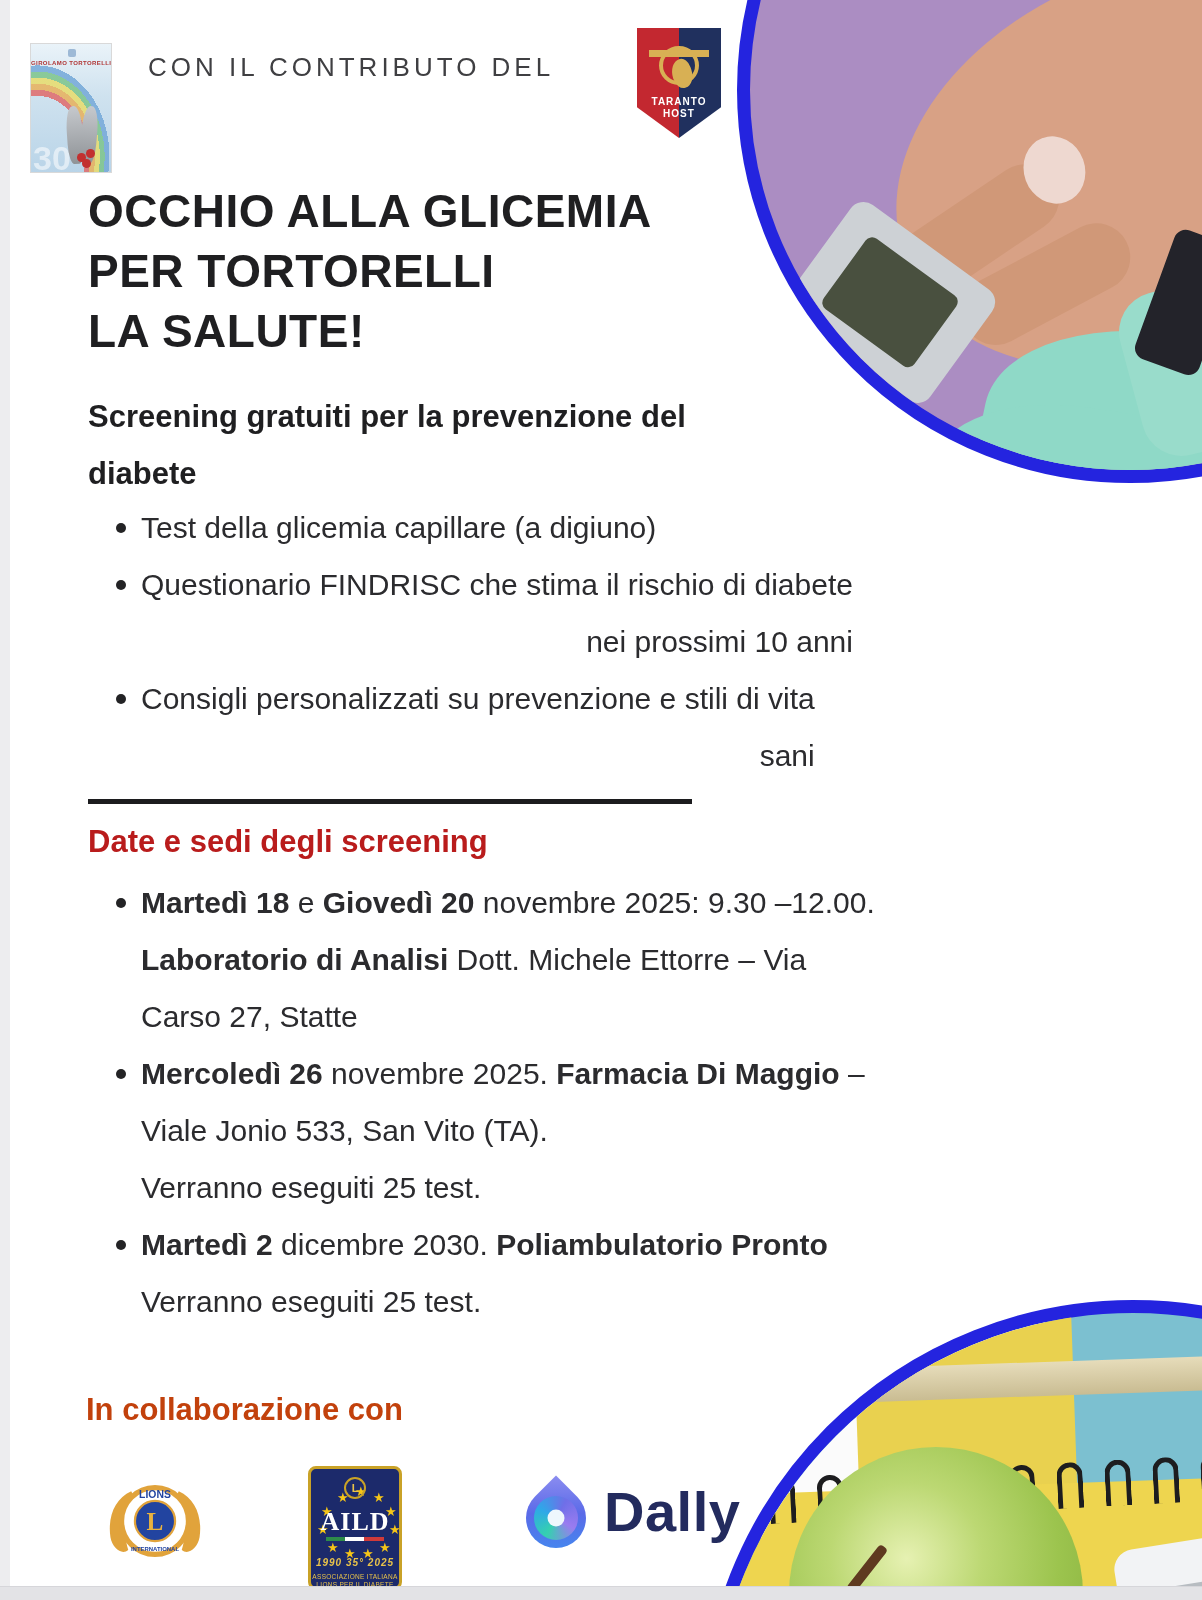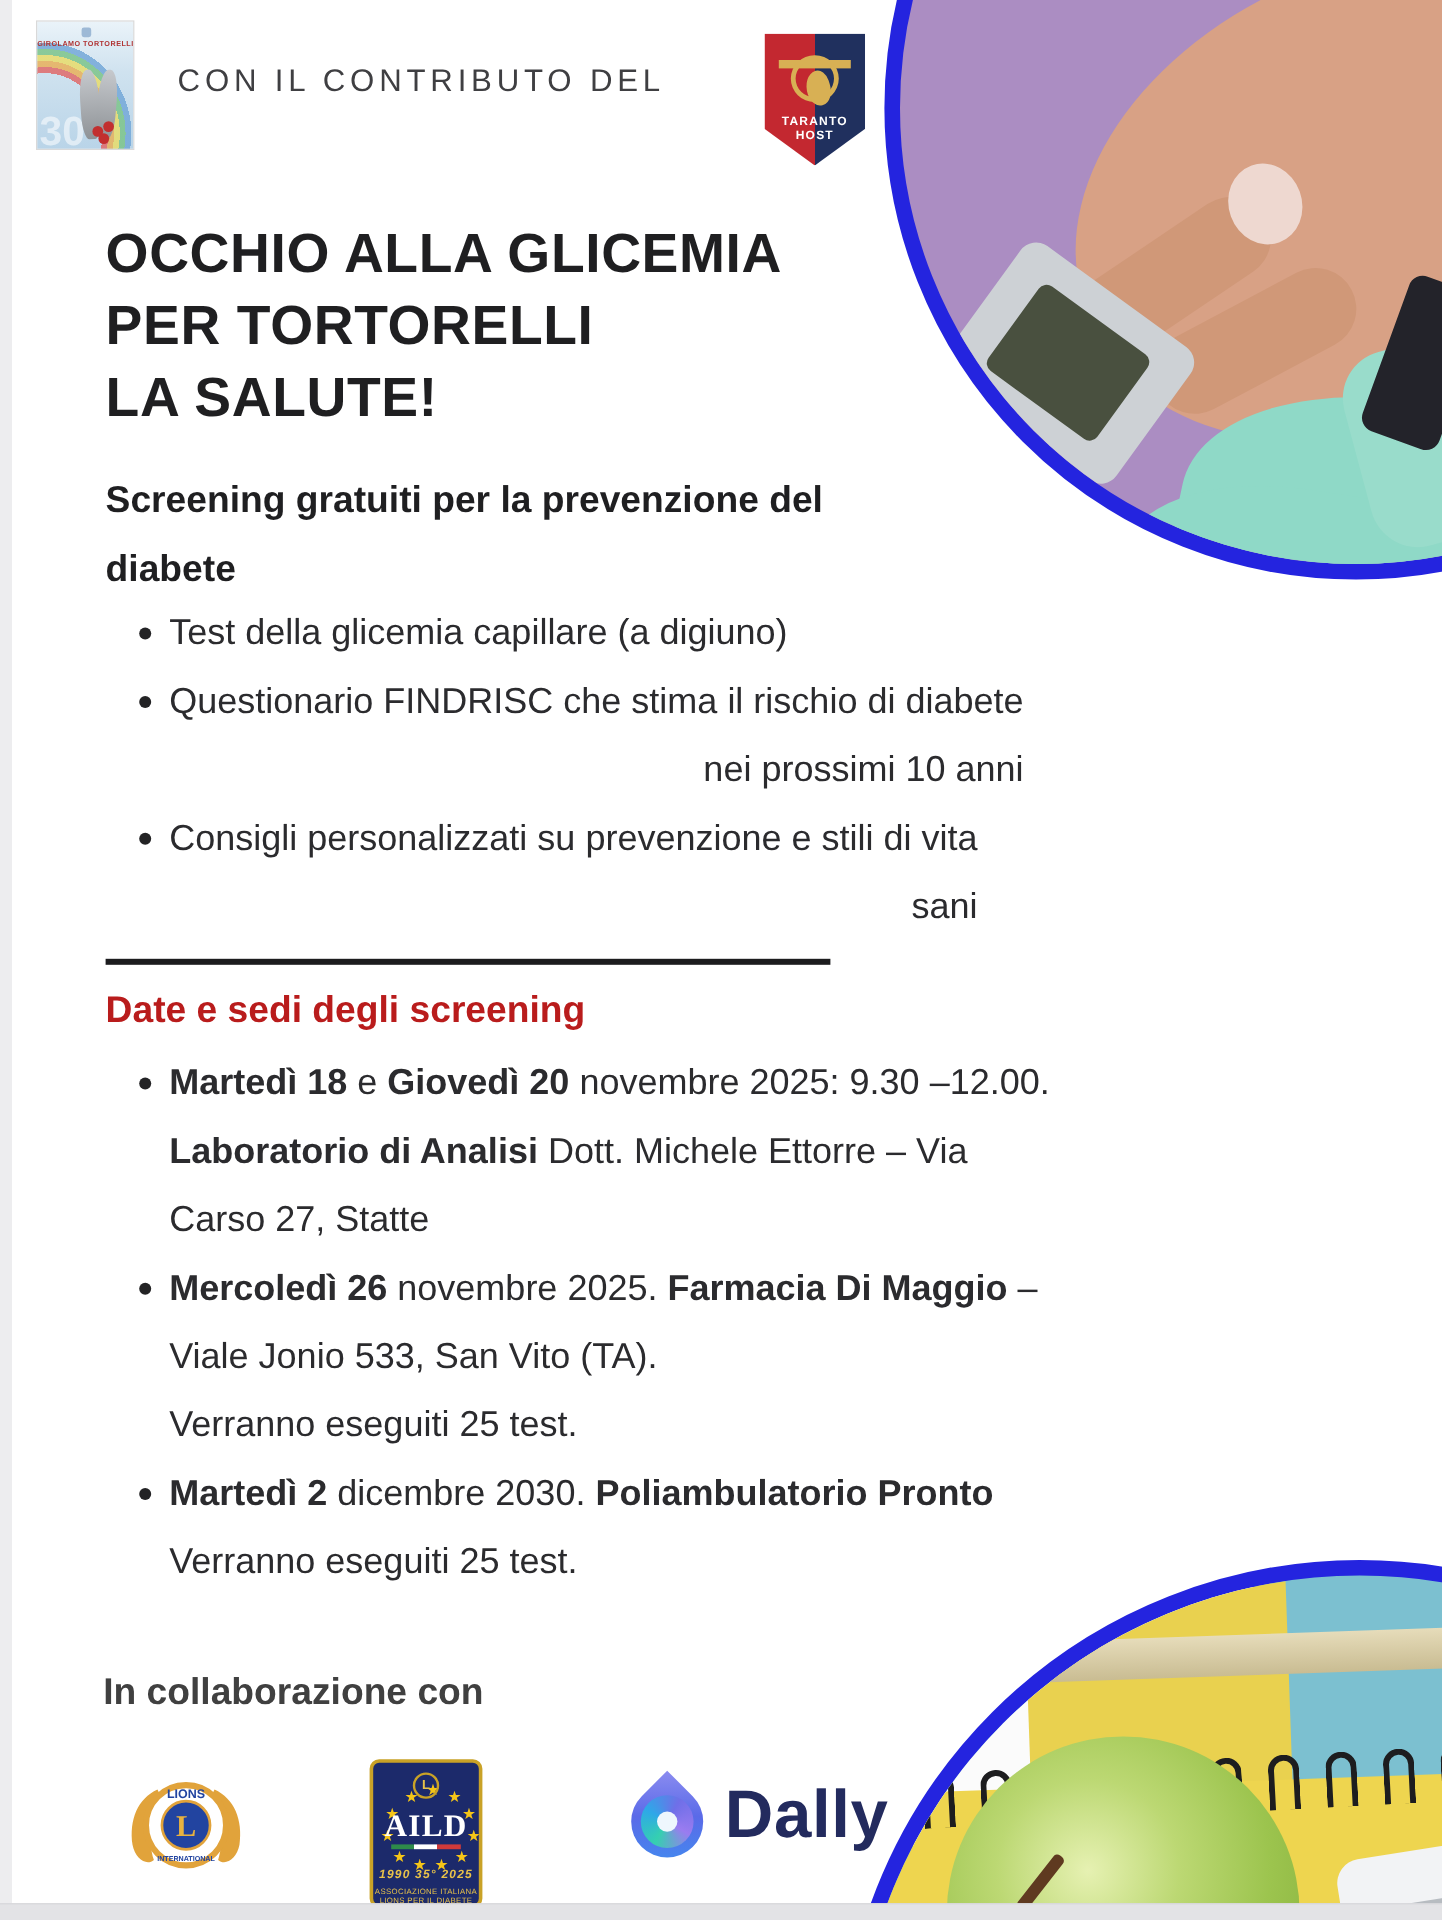--- a/index.html
+++ b/index.html
@@ -6,21 +6,21 @@
   * { margin:0; padding:0; box-sizing:border-box; }
   body { background:#888; font-family:"Liberation Sans","DejaVu Sans",sans-serif; }
   .page {
     position:relative; width:1202px; height:1600px; margin:0 auto;
     background:#ffffff; overflow:hidden; color:#2b2b2e;
   }
   .edge-left  { position:absolute; left:0; top:0; width:10px; height:100%; background:#ededef; z-index:40; }
   .edge-bottom{ position:absolute; left:0; bottom:0; width:100%; height:14px; background:#e3e3e6; border-top:1px solid #d6d6da; z-index:41; }
 
   
-  .book-cover { position:absolute; left:30px; top:17px; width:82px; height:108px;
+  .book-cover { position:absolute; left:30px; top:43px; width:82px; height:130px;
     background:
       radial-gradient(120% 95% at 8% 88%, rgba(0,0,0,0) 0 50%, rgba(224,106,106,.85) 50% 55%, rgba(232,176,90,.85) 55% 60%, rgba(232,220,106,.85) 60% 65%, rgba(124,196,138,.85) 65% 70%, rgba(116,168,216,.85) 70% 75%, rgba(0,0,0,0) 75%),
       linear-gradient(180deg,#eaf3f9 0%,#cfe2ef 40%,#b9d4e8 100%);
     border:1px solid #d9d9d9; overflow:hidden; }
   .book-author { position:absolute; left:0; top:16px; width:100%; text-align:center;
     font-size:6px; font-weight:bold; color:#b03434; letter-spacing:.4px; white-space:nowrap; }
   .book-crest { position:absolute; left:37px; top:5px; width:8px; height:8px; background:#9db9d6; border-radius:2px; }
   .book-fig { position:absolute; bottom:8px; width:16px; height:58px; border-radius:45% 45% 35% 35%;
     background:linear-gradient(180deg,#c6c9cd 0%,#8f9397 100%); }
   .book-fig.f1 { left:36px; transform:rotate(-4deg); }
@@ -81,21 +81,21 @@
 
   .services { position:absolute; left:88px; top:499px; font-size:30px; line-height:57px; color:#2b2b2e;text-align:right; }
   .events   { position:absolute; left:88px; top:874px; font-size:30px; line-height:57px; color:#2b2b2e; }
   .bullet   { display:flex; align-items:flex-start; }
   .dot { flex:0 0 auto; width:10px; height:10px; border-radius:50%; background:#232325; margin:24px 15px 0 28px; }
   .bullet-text div { white-space:nowrap; }
   .b { font-weight:bold; }
 
   .divider { position:absolute; left:88px; top:799px; width:604px; height:5px; background:#1c1c1e; }
   .dates-heading { position:absolute; left:88px; top:813px; font-size:31px; font-weight:bold; line-height:57px; color:#b91c1c; }
-  .collab-heading { position:absolute; left:86px; top:1381px; font-size:31px; font-weight:bold; line-height:57px; color:#404040; }
+  .collab-heading { position:absolute; left:86px; top:1381px; font-size:31px; font-weight:bold; line-height:57px; color:#c2410c; }
 
   
   .lions-logo { position:absolute; left:103px; top:1466px; width:104px; height:116px; }
   .aild-logo { position:absolute; left:308px; top:1466px; width:94px; height:124px;
     background:#1c2a6b; border:3px solid #c9a227; border-radius:8px; overflow:hidden; }
   .aild-star { position:absolute; color:#f5c518; font-size:13px; line-height:13px; }
   .aild-mini { position:absolute; left:50%; top:8px; transform:translateX(-50%); width:22px; height:22px;
     border:2px solid #c9a227; border-radius:50%; color:#e8c24a; font-size:11px; font-weight:bold;
     display:flex; align-items:center; justify-content:center; }
   .aild-name { position:absolute; left:0; top:38px; width:100%; text-align:center; color:#ffffff;

